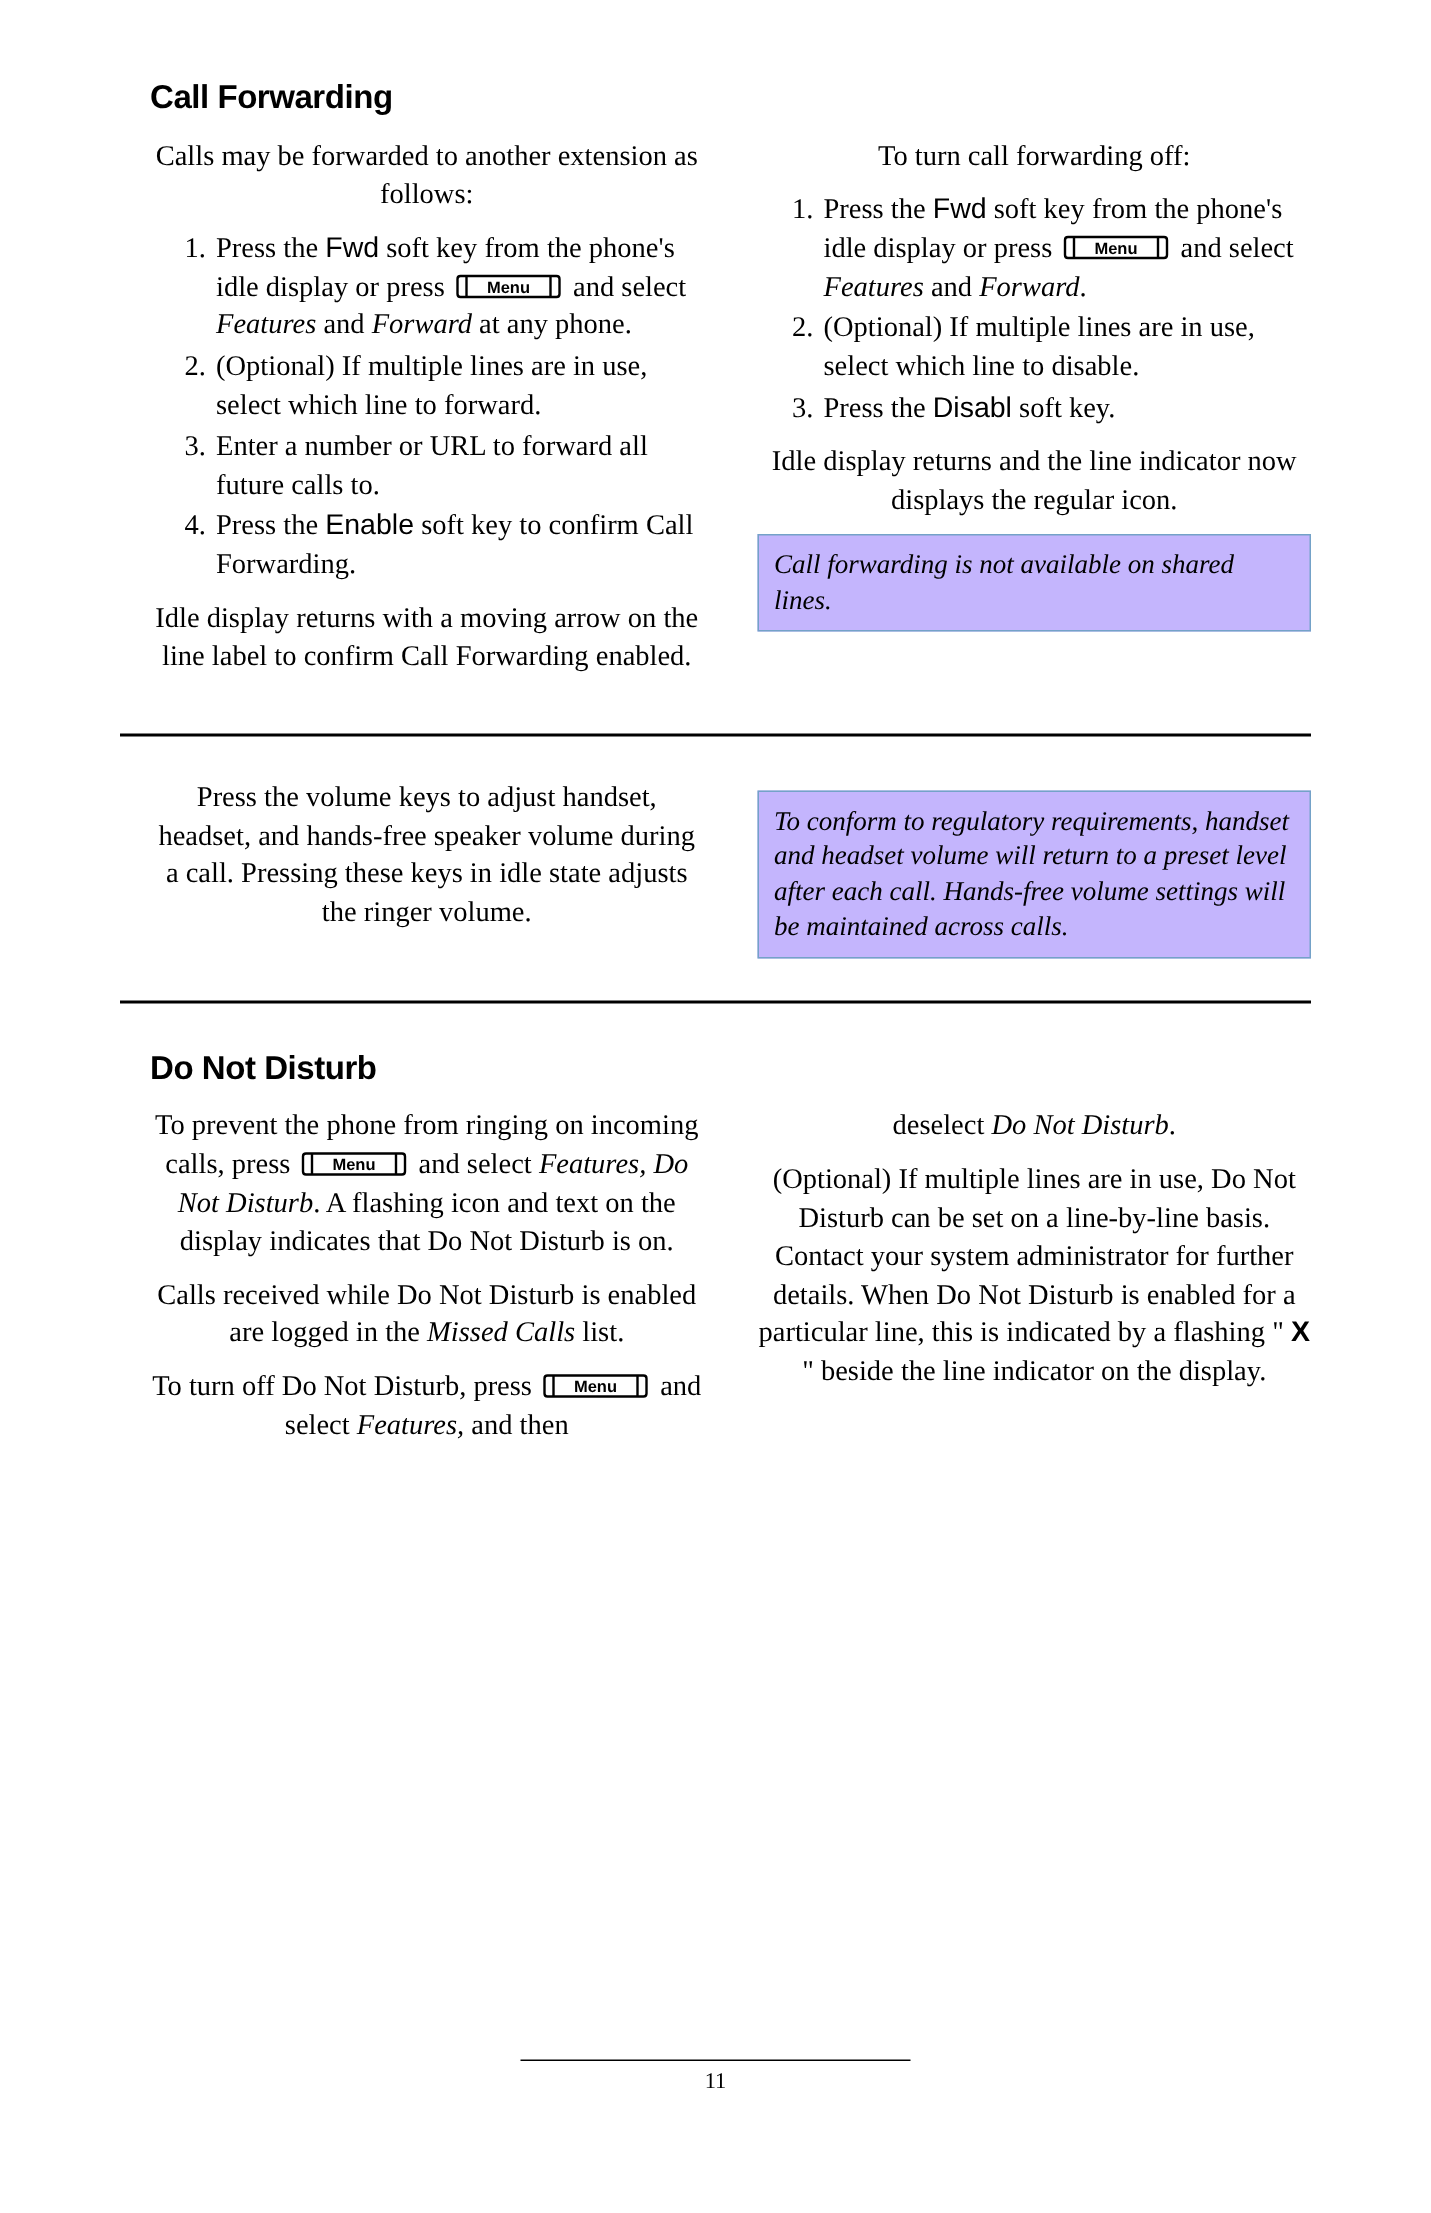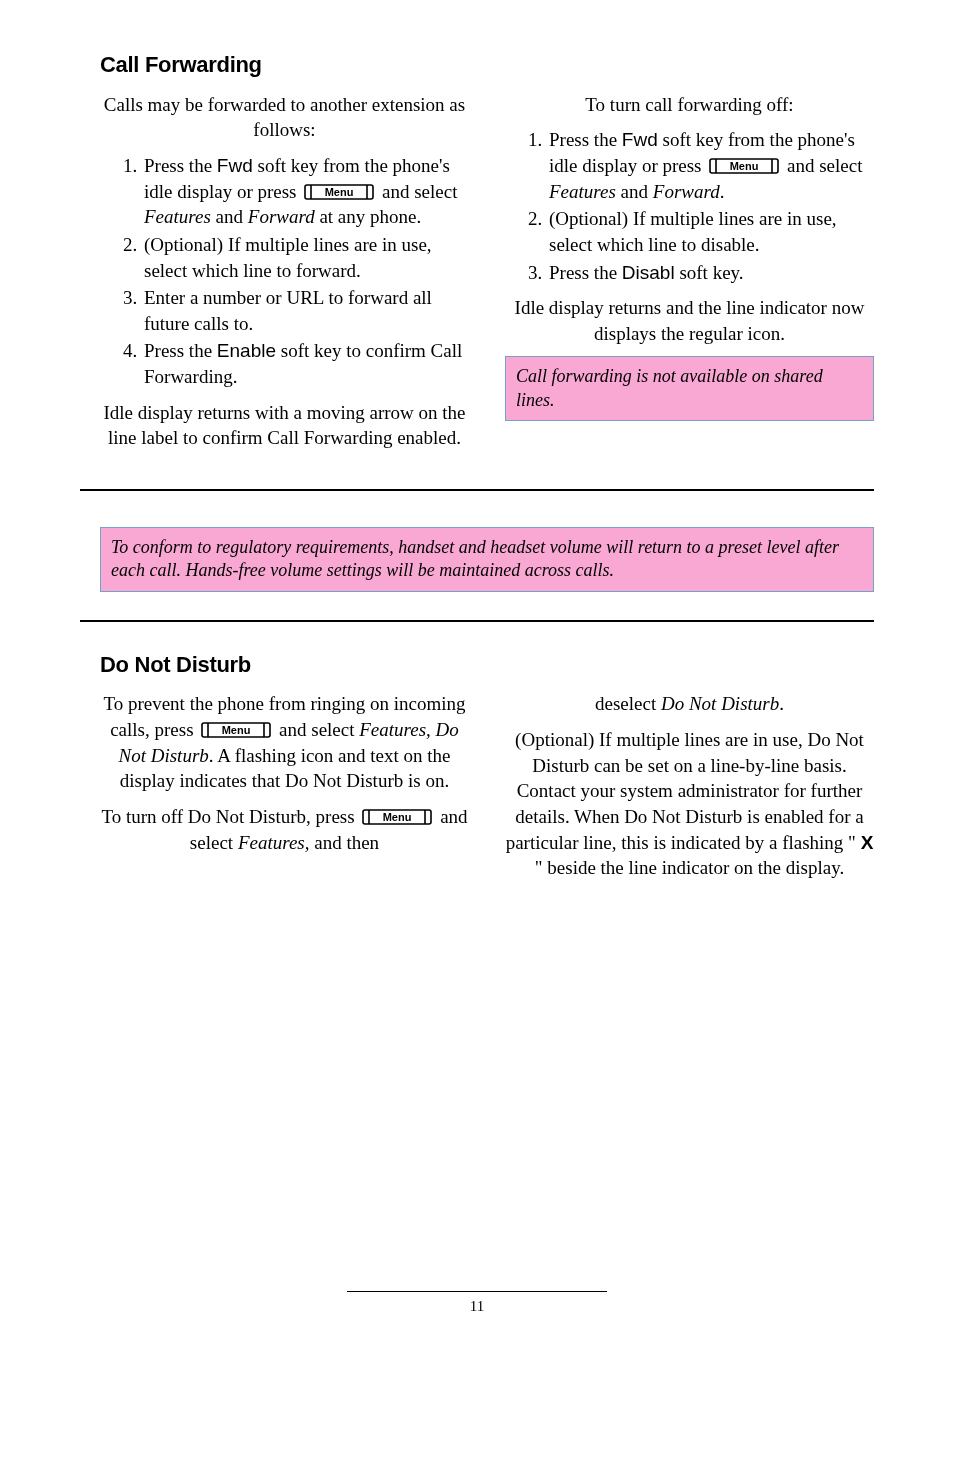--- a/index.html
+++ b/index.html
@@ -59,21 +59,21 @@
     margin: 0 2px;
   }
   .menu-btn svg {
     display: block;
   }
   .italic {
     font-style: italic;
   }
   .note-box {
     border: 1px solid #74a2c8;
-    background: #f9a8d4;
+    background: #c4b5fd;
     padding: 8px 10px;
     font-style: italic;
     margin-top: 8px;
     font-size: 18px;
     line-height: 1.3;
   }
   hr.section-rule {
     border: none;
     border-top: 2px solid #000;
     margin: 24px 0 28px 0;
@@ -136,36 +136,42 @@
       <div class="note-box">Call forwarding is not available on shared lines.</div>
     </div>
   </div>
 </div>
 
 <hr class="section-rule">
 
 <div class="section">
   <div class="two-col">
     <div class="col">
+      <p>Press the volume keys to adjust handset, headset, and hands-free speaker volume during a call.  Pressing these keys in idle state adjusts the ringer volume.</p>
+    </div>
+    <div class="col">
       <div class="note-box">To conform to regulatory requirements, hand­set and headset volume will return to a preset level after each call.  Hands-free volume settings will be maintained across calls.</div>
     </div>
   </div>
 </div>
 
 <hr class="section-rule">
 
 <div class="section">
   <h2>Do Not Disturb</h2>
   <div class="two-col">
     <div class="col">
       <p>
         <span>To prevent the phone from ringing on incoming calls, press </span><span class="menu-btn"><svg viewBox="0 0 72 18">
               <path d="M 4 2 Q 2 2 2 4 L 2 14 Q 2 16 4 16 L 8 16 L 8 2 Z M 8 2 L 64 2 L 64 16 L 8 16 M 64 2 L 68 2 Q 70 2 70 4 L 70 14 Q 70 16 68 16 L 64 16 Z" fill="none" stroke="#000" stroke-width="1.6"></path>
               <text x="36" y="13" text-anchor="middle" font-family="Arial" font-size="11" font-weight="900">Menu</text>
             </svg></span><span> and select </span><span class="italic">Features, Do Not Disturb</span><span>.  A flashing icon and text on the display indicates that Do Not Disturb is on.</span>
+      </p>
+      <p>
+        <span>Calls received while Do Not Disturb is enabled are logged in the </span><span class="italic">Missed Calls</span><span> list.</span>
       </p>
       <p>
         <span>To turn off Do Not Disturb, press </span><span class="menu-btn"><svg viewBox="0 0 72 18">
               <path d="M 4 2 Q 2 2 2 4 L 2 14 Q 2 16 4 16 L 8 16 L 8 2 Z M 8 2 L 64 2 L 64 16 L 8 16 M 64 2 L 68 2 Q 70 2 70 4 L 70 14 Q 70 16 68 16 L 64 16 Z" fill="none" stroke="#000" stroke-width="1.6"></path>
               <text x="36" y="13" text-anchor="middle" font-family="Arial" font-size="11" font-weight="900">Menu</text>
             </svg></span><span> and select </span><span class="italic">Features,</span><span> and then</span>
       </p>
     </div>
     <div class="col">
       <p>

